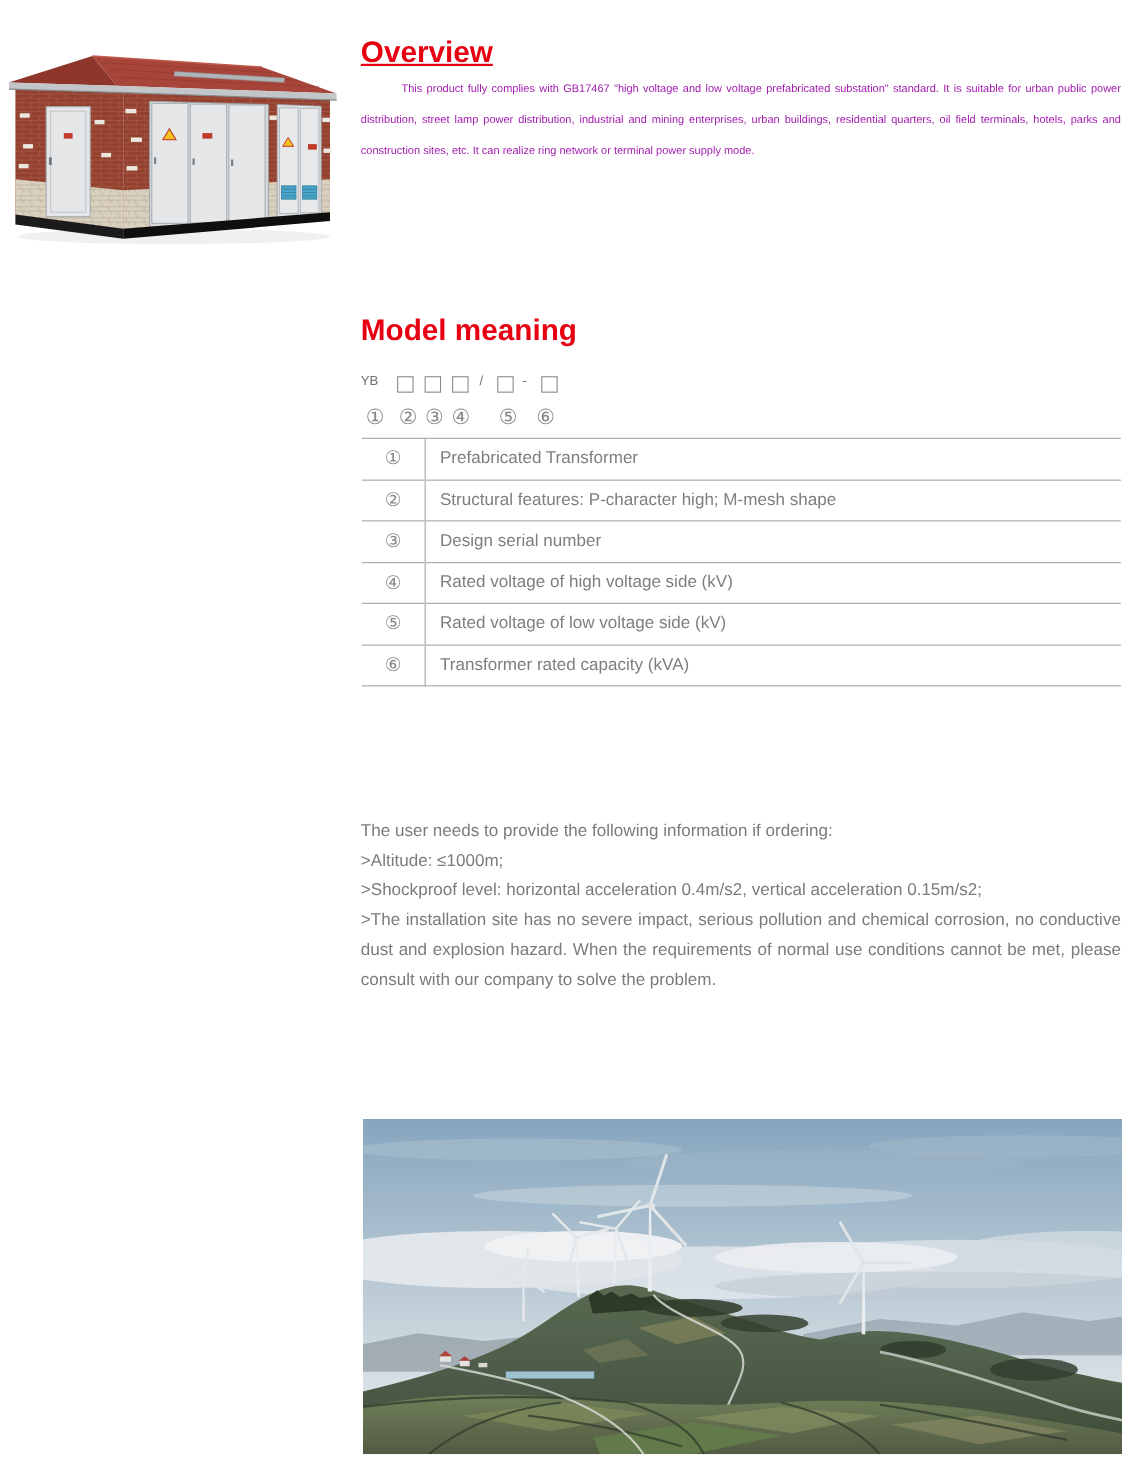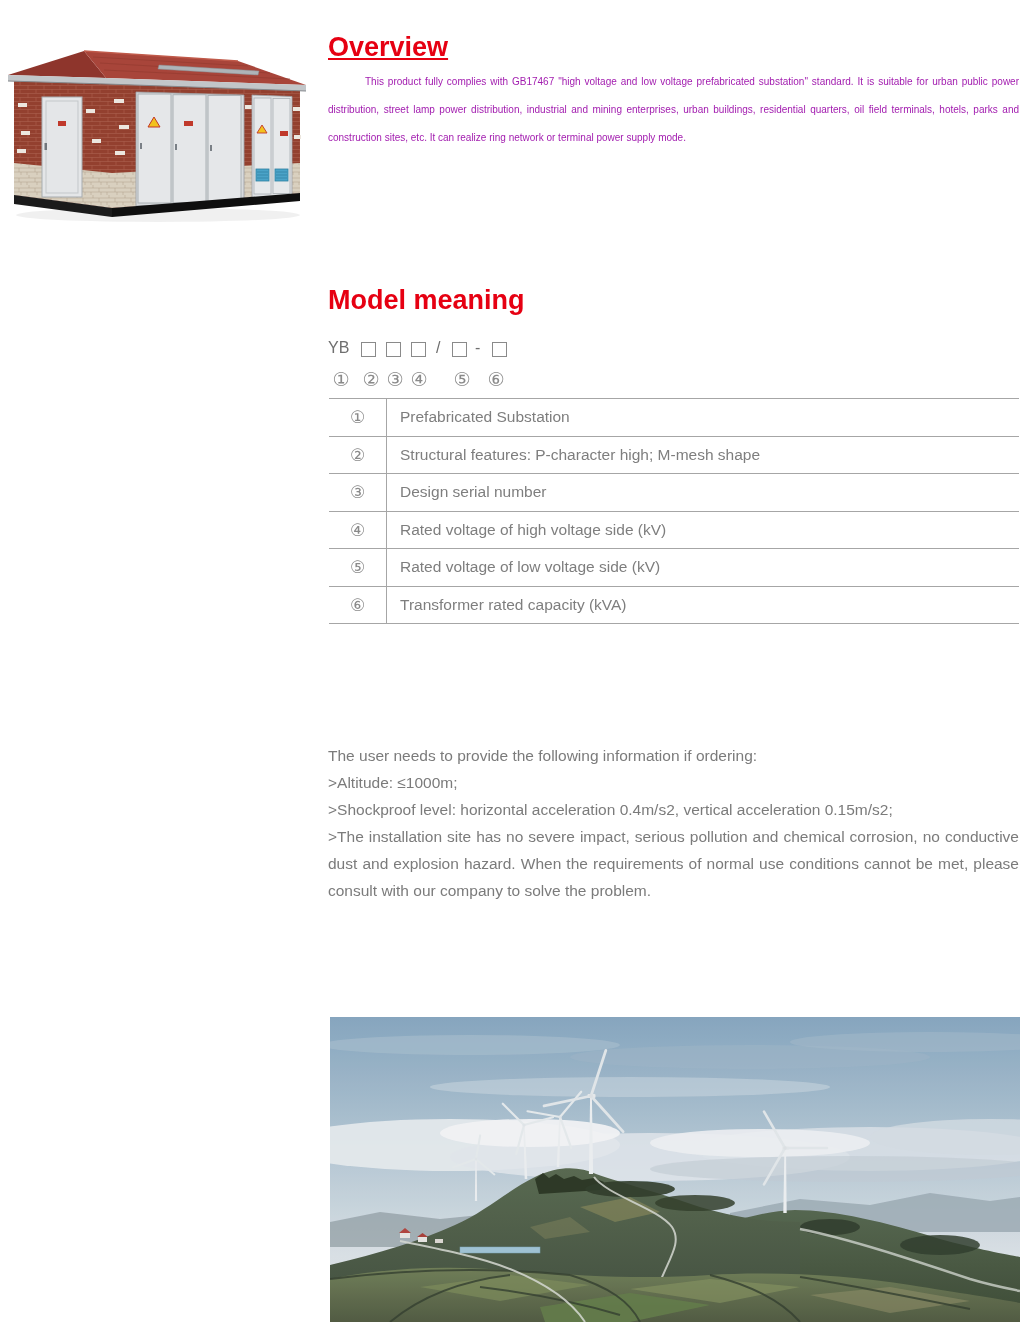--- a/index.html
+++ b/index.html
@@ -6,21 +6,21 @@
   .page{position:relative;width:1027px;height:1343px;background:#fff;overflow:hidden;
         font-family:"Liberation Sans","DejaVu Sans",sans-serif;}
   .abs{position:absolute;}
   .h-red{color:#e60012;font-size:27px;font-weight:bold;line-height:1.1;margin:0;}
   .body-text{color:#a21caf;font-size:10px;line-height:28px;text-align:justify;margin:0;}
   .indent{text-indent:37px;}
   
   .product-figure{left:8px;top:45px;width:300px;height:180px;}
   
   .code-row{left:328px;top:342px;width:240px;height:56px;color:#6f6f6f;}
-  .code-row .lbl{position:absolute;top:-3px;font-size:16px;color:#6f6f6f;text-align:right;}
+  .code-row .lbl{position:absolute;top:-3px;font-size:12px;color:#6f6f6f;text-align:right;}
   .sq{position:absolute;top:0;width:13px;height:13px;border:1.5px solid #8a8a8a;background:#fff;}
   .circ{position:absolute;top:26px;width:20px;text-align:center;font-size:19px;color:#8a8a8a;
         font-family:"DejaVu Sans",sans-serif;}
   
   .model-table{position:absolute;left:329px;top:398px;width:690px;border-collapse:collapse;}
   .model-table td{border-top:1px solid #a6a6a6;height:34.5px;color:#7e7e7e;font-size:15.5px;}
   .model-table tr:last-child td{border-bottom:1px solid #a6a6a6;}
   .model-table td.num{border-right:1px solid #a6a6a6;width:55px;text-align:center;
         font-size:17px;color:#8a8a8a;font-family:"DejaVu Sans",sans-serif;}
   .model-table td.desc{padding-left:13px;}
@@ -130,21 +130,21 @@
     <span class="circ" style="left:57px;">③</span>
     <span class="circ" style="left:81px;">④</span>
     <span class="circ" style="left:124px;">⑤</span>
     <span class="circ" style="left:158px;">⑥</span>
   </div>
 
   <table class="model-table">
     <tbody>
         <tr>
       <td class="num">①</td>
-      <td class="desc">Prefabricated Substation</td>
+      <td class="desc">Prefabricated Transformer</td>
     </tr>
     <tr>
       <td class="num">②</td>
       <td class="desc">Structural features: P-character high; M-mesh shape</td>
     </tr>
     <tr>
       <td class="num">③</td>
       <td class="desc">Design serial number</td>
     </tr>
     <tr>

